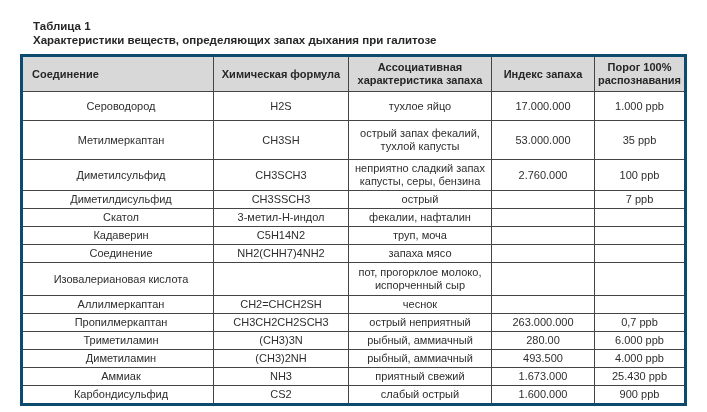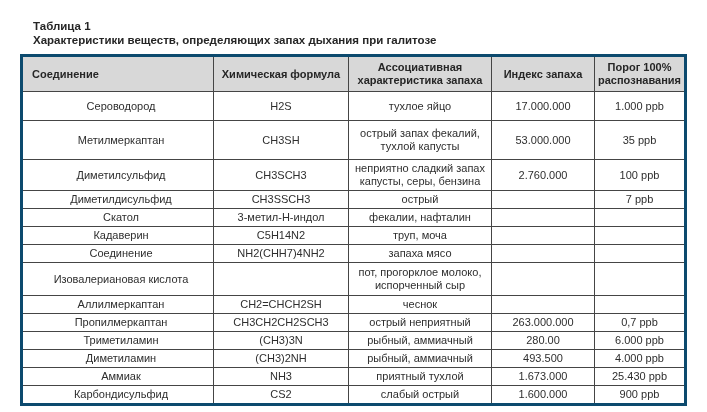--- a/index.html
+++ b/index.html
@@ -140,21 +140,21 @@
         <tr>
           <td>Диметиламин</td>
           <td>(CH3)2NH</td>
           <td>рыбный, аммиачный</td>
           <td>493.500</td>
           <td>4.000 ppb</td>
         </tr>
         <tr>
           <td>Аммиак</td>
           <td>NH3</td>
-          <td>приятный тухлой</td>
+          <td>приятный свежий</td>
           <td>1.673.000</td>
           <td>25.430 ppb</td>
         </tr>
         <tr>
           <td>Карбондисульфид</td>
           <td>CS2</td>
           <td>слабый острый</td>
           <td>1.600.000</td>
           <td>900 ppb</td>
         </tr>

